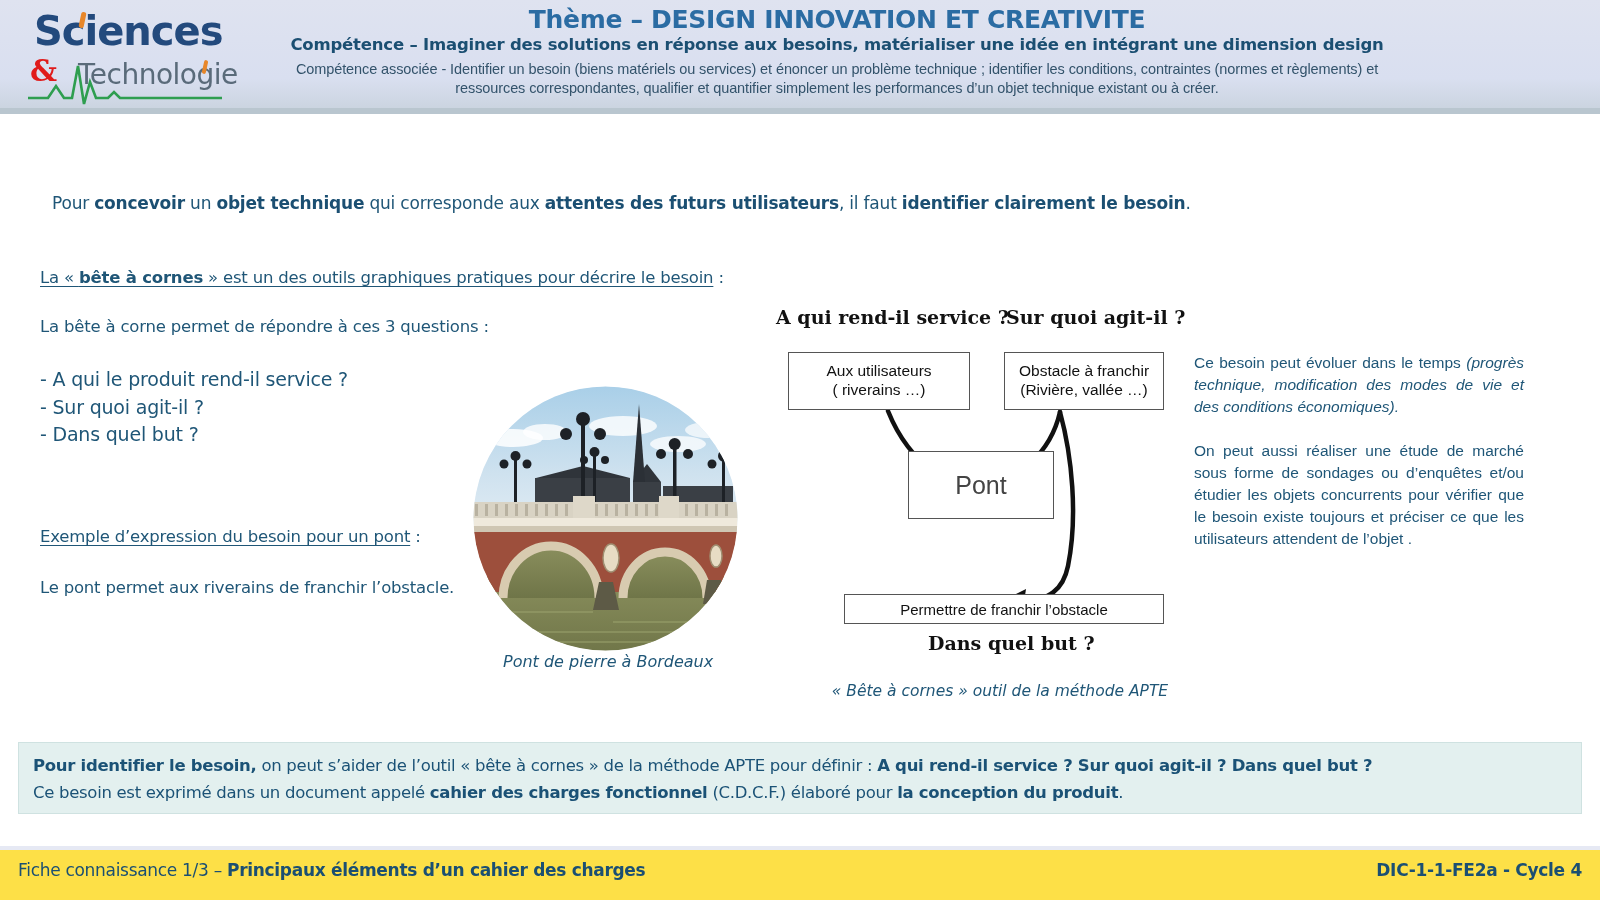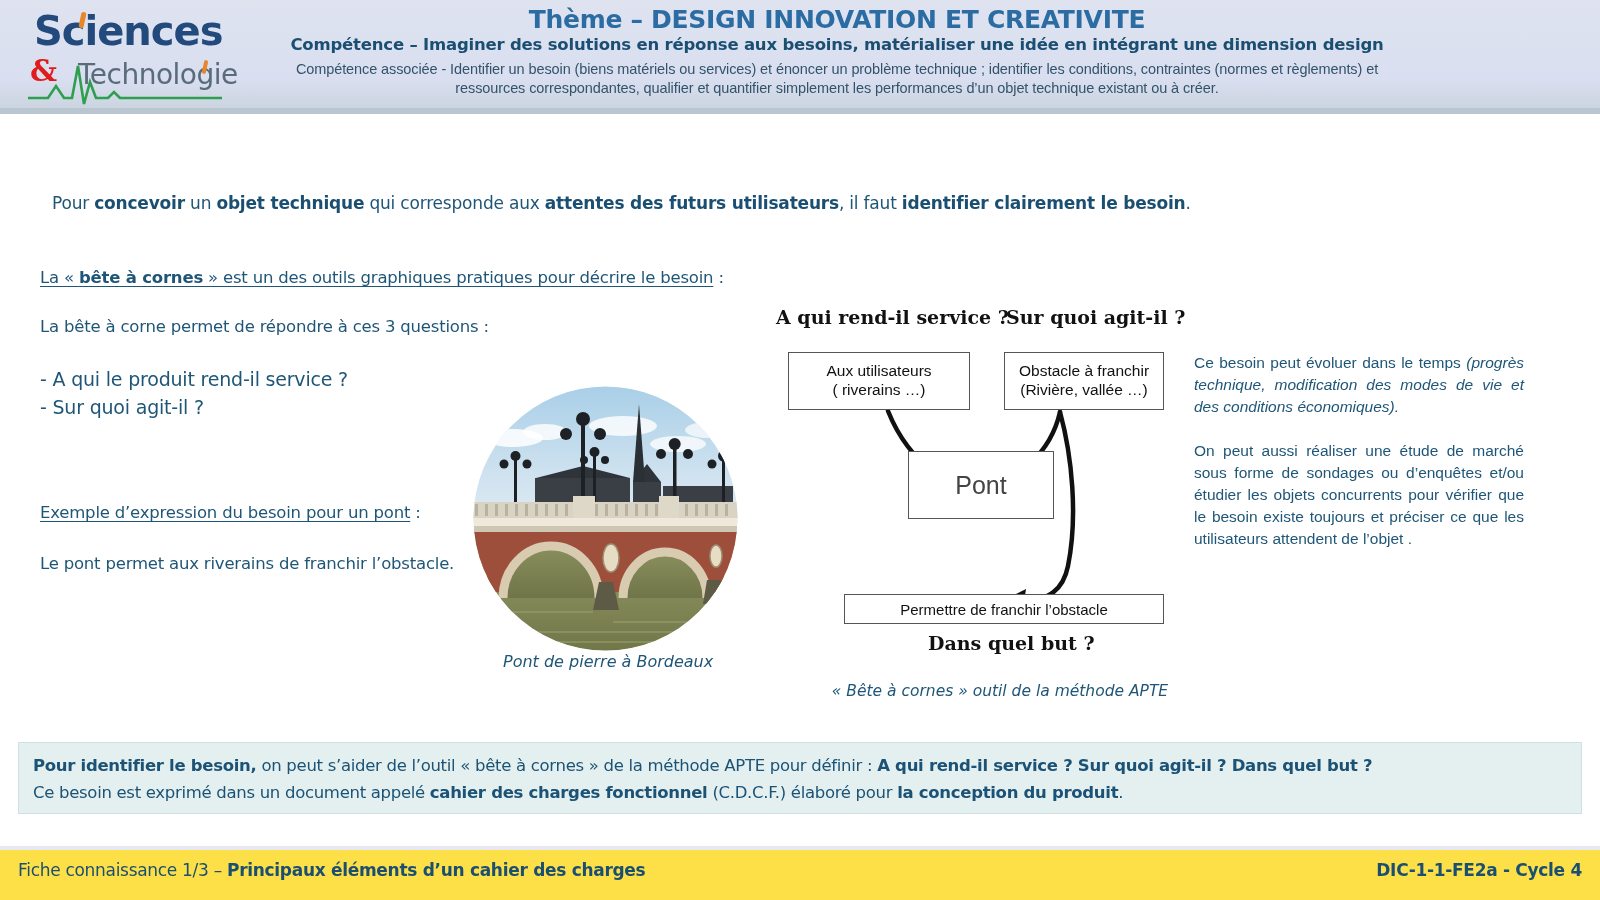--- a/index.html
+++ b/index.html
@@ -107,21 +107,21 @@
   .lc-line{
     font-family:"DejaVu Sans", sans-serif;
     font-size:16.5px;color:#1f5677;letter-spacing:-0.2px;
   }
   .lc-underline{text-decoration:underline;text-underline-offset:3px;}
   .lc-underline b{font-weight:bold;}
   .lc-gap-1{height:30px;}
   .lc-gap-2{height:30px;}
   .lc-q{line-height:1.45;font-size:19px;}
 
-  .left-col2{position:absolute;left:40px;top:503px;width:560px;}
+  .left-col2{position:absolute;left:40px;top:527px;width:560px;}
   .lc2-gap{height:32px;}
 
   
   .photo-wrap{
     position:absolute;left:473px;top:386px;width:265px;height:265px;
     border-radius:50%;overflow:hidden;
   }
   .photo-caption{
     position:absolute;left:503px;top:652px;width:300px;
     font-family:"DejaVu Sans", sans-serif;
@@ -218,20 +218,21 @@
 
   <div class="left-col">
     <div class="lc-line">
       <span class="lc-underline"><span>La « </span><b>bête à cornes</b><span> » est un des outils graphiques pratiques pour décrire le besoin</span></span><span> :</span>
     </div>
     <div class="lc-gap-1"></div>
     <div class="lc-line">La bête à corne permet de répondre à ces 3 questions :</div>
     <div class="lc-gap-2"></div>
     <div class="lc-line lc-q">- A qui le produit rend-il service ?</div>
     <div class="lc-line lc-q">- Sur quoi agit-il ?</div>
+    <div class="lc-line lc-q">- Dans quel but ?</div>
   </div>
 
   <div class="left-col2">
     <div class="lc-line">
       <span class="lc-underline">Exemple d’expression du besoin pour un pont</span><span> :</span>
     </div>
     <div class="lc2-gap"></div>
     <div class="lc-line">Le pont permet aux riverains de franchir l’obstacle.</div>
   </div>
 

